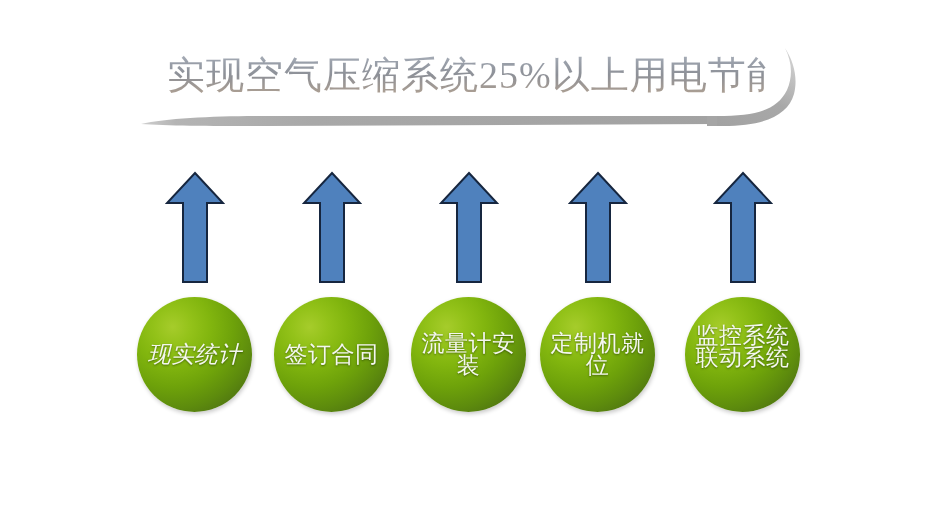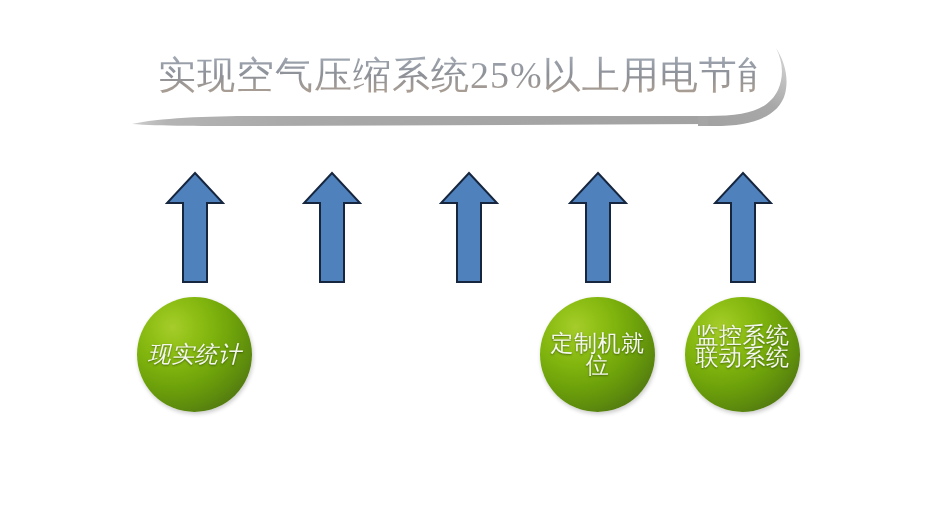--- a/index.html
+++ b/index.html
@@ -17,21 +17,21 @@
     position: relative;
     width: 945px;
     height: 529px;
     background: #ffffff;
     overflow: hidden;
   }
 
   
   #title-block {
     position: absolute;
-    left: 8px;
+    left: 17px;
     top: 0;
     width: 801px;
     height: 160px;
     text-align: center;
   }
   #banner-svg {
     position: absolute;
     left: 0;
     top: 0;
     width: 945px;
@@ -159,26 +159,32 @@
       </svg>
       <div class="sphere">
         <span class="sphere-label">现实统计</span>
       </div>
     </div>
 
     <div class="column" style="left:137px;">
       <svg class="arrow" viewBox="0 0 60 115">
         <polygon points="30,3 58,33 42,33 42,112 18,112 18,33 2,33" fill="#4f81bd" stroke="#16263f" stroke-width="2" stroke-linejoin="miter"></polygon>
       </svg>
+      <div class="sphere">
+        <span class="sphere-label">签订合同</span>
+      </div>
     </div>
 
     <div class="column" style="left:274px;">
       <svg class="arrow" viewBox="0 0 60 115">
         <polygon points="30,3 58,33 42,33 42,112 18,112 18,33 2,33" fill="#4f81bd" stroke="#16263f" stroke-width="2" stroke-linejoin="miter"></polygon>
       </svg>
+      <div class="sphere">
+        <span class="sphere-label">流量计安装</span>
+      </div>
     </div>
 
     <div class="column" style="left:403px;">
       <svg class="arrow" viewBox="0 0 60 115">
         <polygon points="30,3 58,33 42,33 42,112 18,112 18,33 2,33" fill="#4f81bd" stroke="#16263f" stroke-width="2" stroke-linejoin="miter"></polygon>
       </svg>
       <div class="sphere">
         <span class="sphere-label">定制机就位</span>
       </div>
     </div>

